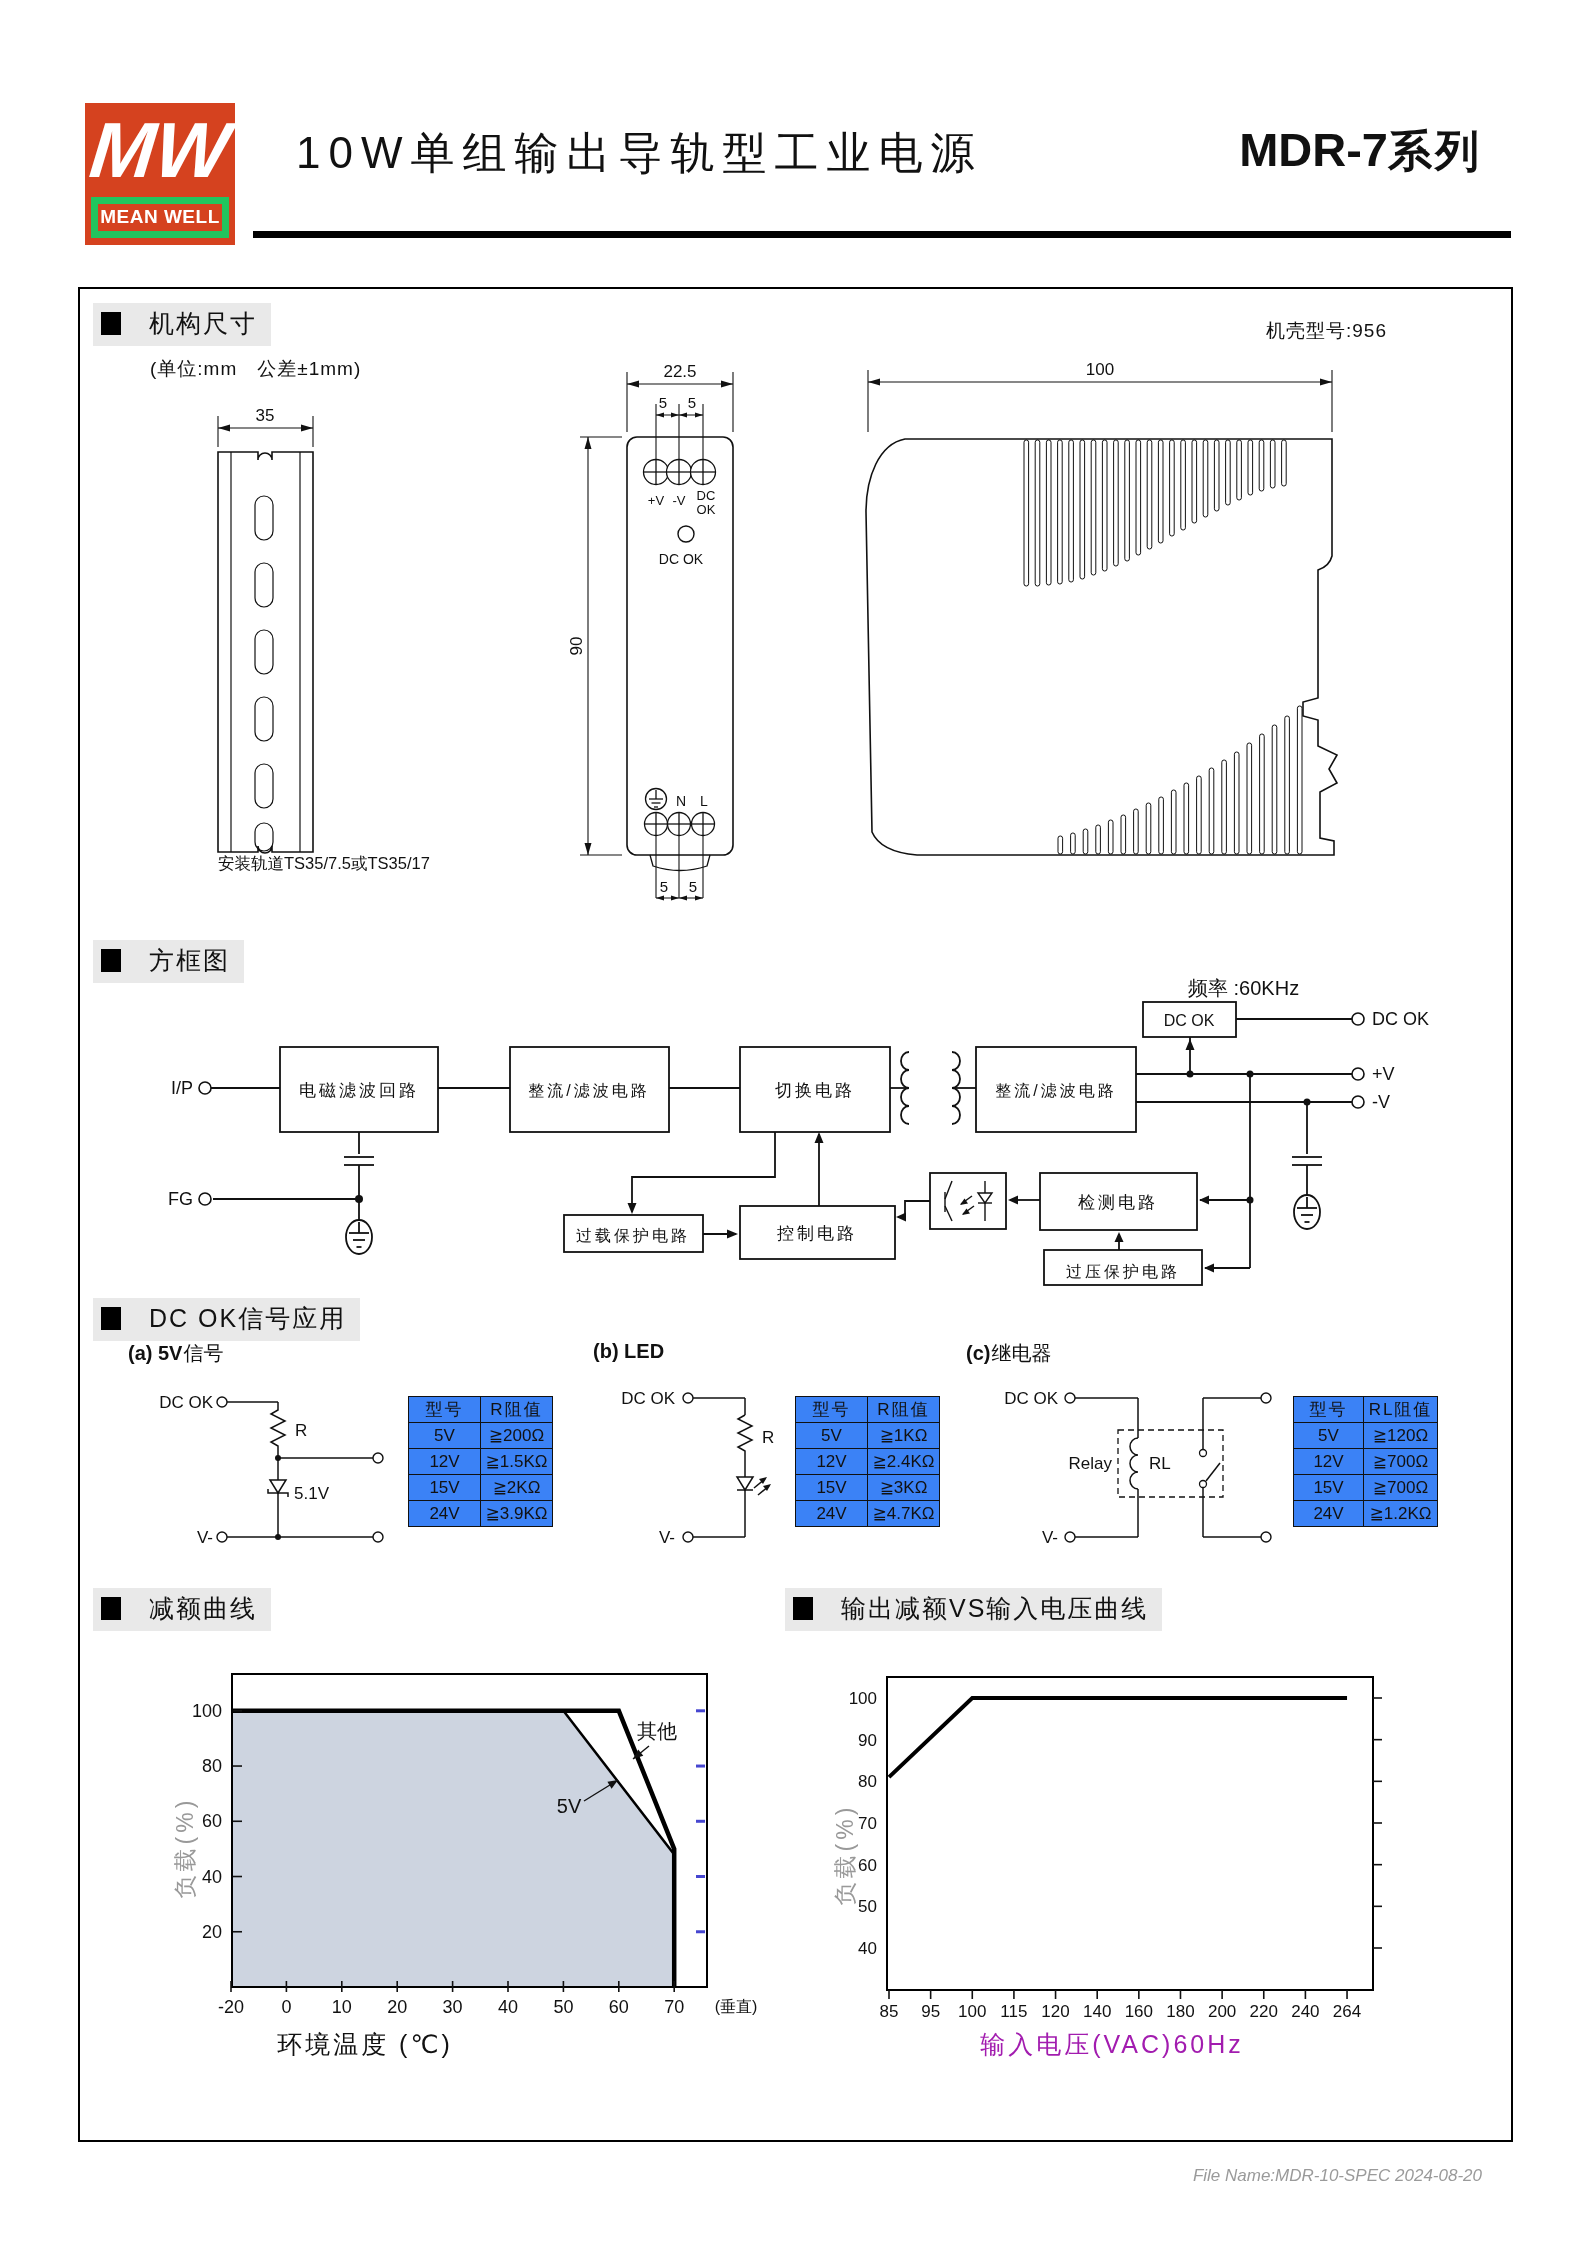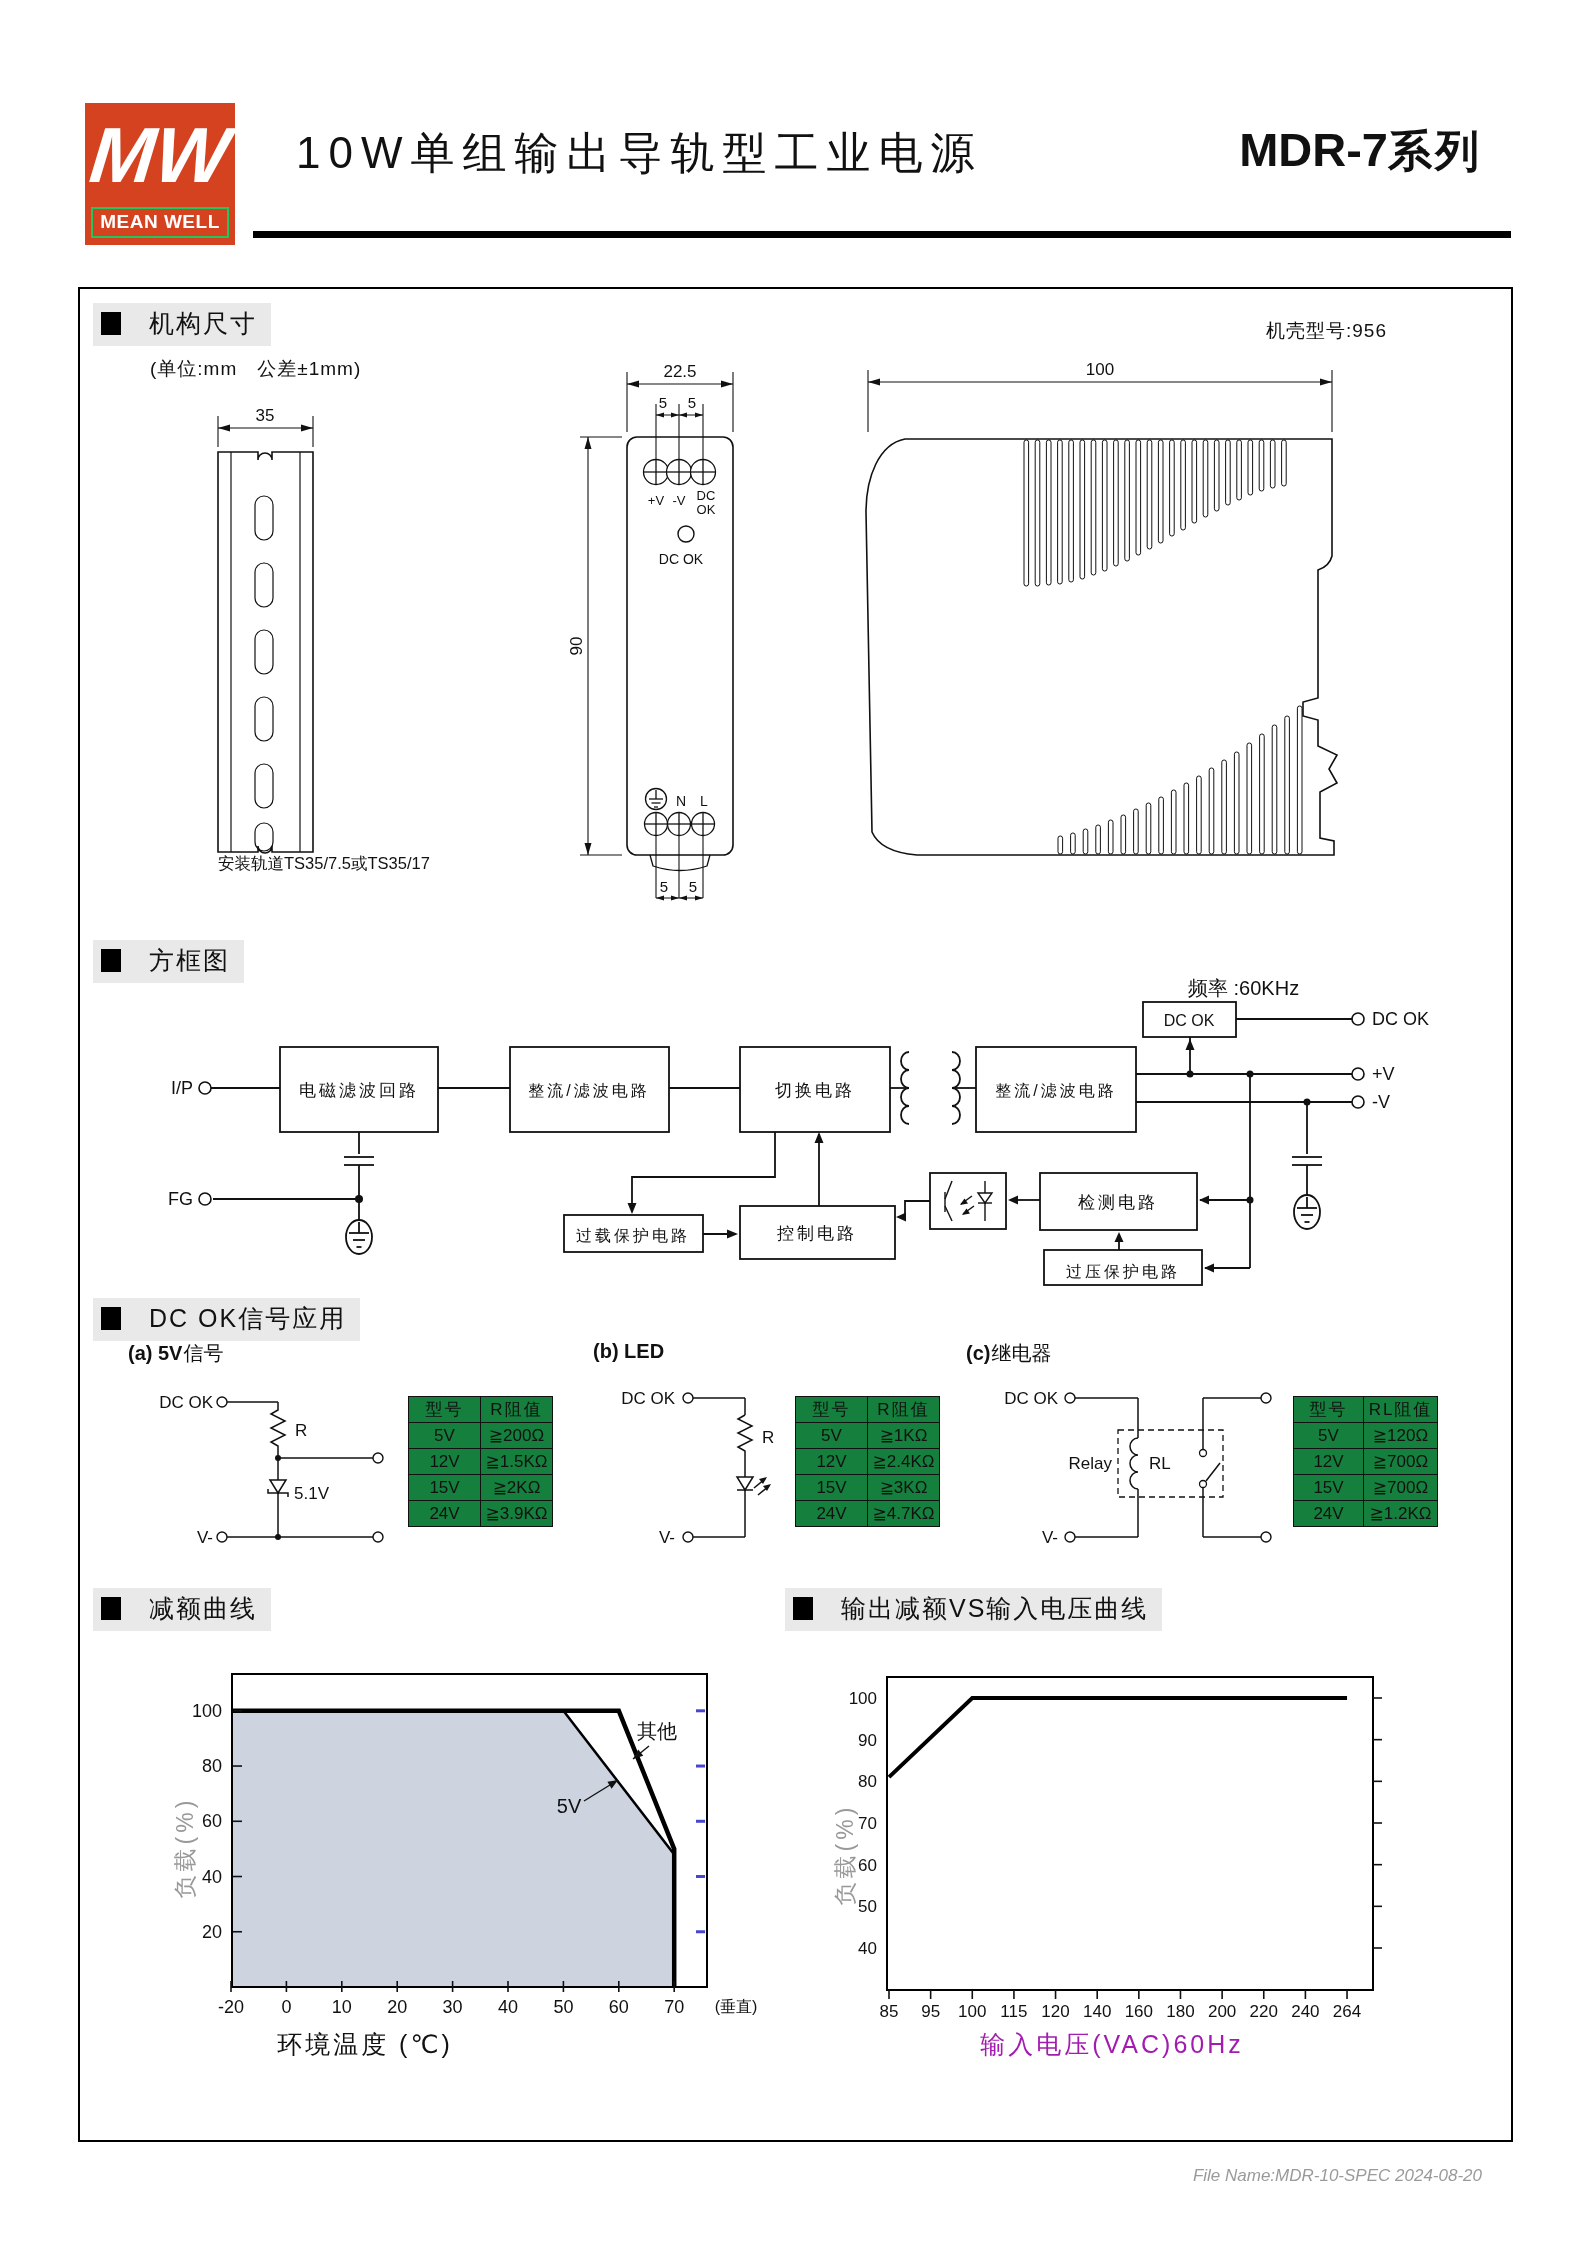--- a/index.html
+++ b/index.html
@@ -3,39 +3,39 @@
 <meta charset="utf-8">
 <style>
   html,body{margin:0;padding:0;background:#fff;}
   .page{position:relative;width:1587px;height:2245px;background:#fff;overflow:hidden;
         font-family:"Liberation Sans","DejaVu Sans",sans-serif;color:#111;}
   .abs{position:absolute;}
   
   .logo{left:85px;top:103px;width:150px;height:142px;background:#d5421f;display:flex;flex-direction:column;}
   .logo-mw{flex:1;display:flex;align-items:center;justify-content:center;color:#fff;
            font-size:78px;font-weight:bold;font-style:italic;transform:skewX(-6deg);line-height:1;}
-  .logo-brand{margin:0 6px 7px 6px;border:2px solid #22c55e;color:#fff;text-align:center;
+  .logo-brand{margin:0 6px 7px 6px;border:7px solid #22c55e;color:#fff;text-align:center;
               font-size:19px;font-weight:bold;letter-spacing:.5px;padding:2px 0 3px 0;}
   .doc-title{left:296px;top:124px;width:740px;font-size:44px;letter-spacing:8px;white-space:nowrap;}
   .doc-series{left:1090px;top:122px;width:392px;text-align:right;white-space:nowrap;}
   .doc-series .m{font-size:47px;font-weight:bold;}
   .doc-series .s{font-size:44px;font-weight:bold;letter-spacing:3px;}
   .header-rule{left:253px;top:231px;width:1258px;height:7px;background:#000;}
   .frame{left:78px;top:287px;width:1431px;height:1851px;border:2px solid #000;}
   
   .sec{display:inline-flex;align-items:center;gap:28px;background:#e9e9e9;padding:4px 14px 6px 8px;
        font-size:25px;letter-spacing:2px;white-space:nowrap;}
   .sec .sq{width:20px;height:23px;background:#000;display:inline-block;}
   .note{font-size:19px;letter-spacing:1px;white-space:nowrap;}
   .small-note{font-size:16px;white-space:nowrap;}
   .circ-label{font-size:20px;white-space:nowrap;}
   .circ-label b{font-weight:bold;}
   .circ-label span{margin-left:1px;}
   
-  table.sig{border-collapse:collapse;table-layout:fixed;background:#15803d;}
+  table.sig{border-collapse:collapse;table-layout:fixed;background:#3b82f6;}
   table.sig th,table.sig td{border:1.6px solid #111;text-align:center;padding:0;height:25px;
         font-size:17px;font-weight:normal;line-height:25px;white-space:nowrap;}
   table.sig th{font-size:17px;letter-spacing:2px;}
   
   .axis-x{font-size:25px;letter-spacing:3px;text-align:center;}
   .axis-y{font-size:23px;letter-spacing:4px;color:#999;text-align:center;transform:rotate(-90deg);}
   .gray{color:#a21caf;}
   .footer{font-size:17px;font-style:italic;color:#9a9a9a;text-align:right;white-space:nowrap;}
   
   svg text{font-family:"Liberation Sans","DejaVu Sans",sans-serif;fill:#111;}

